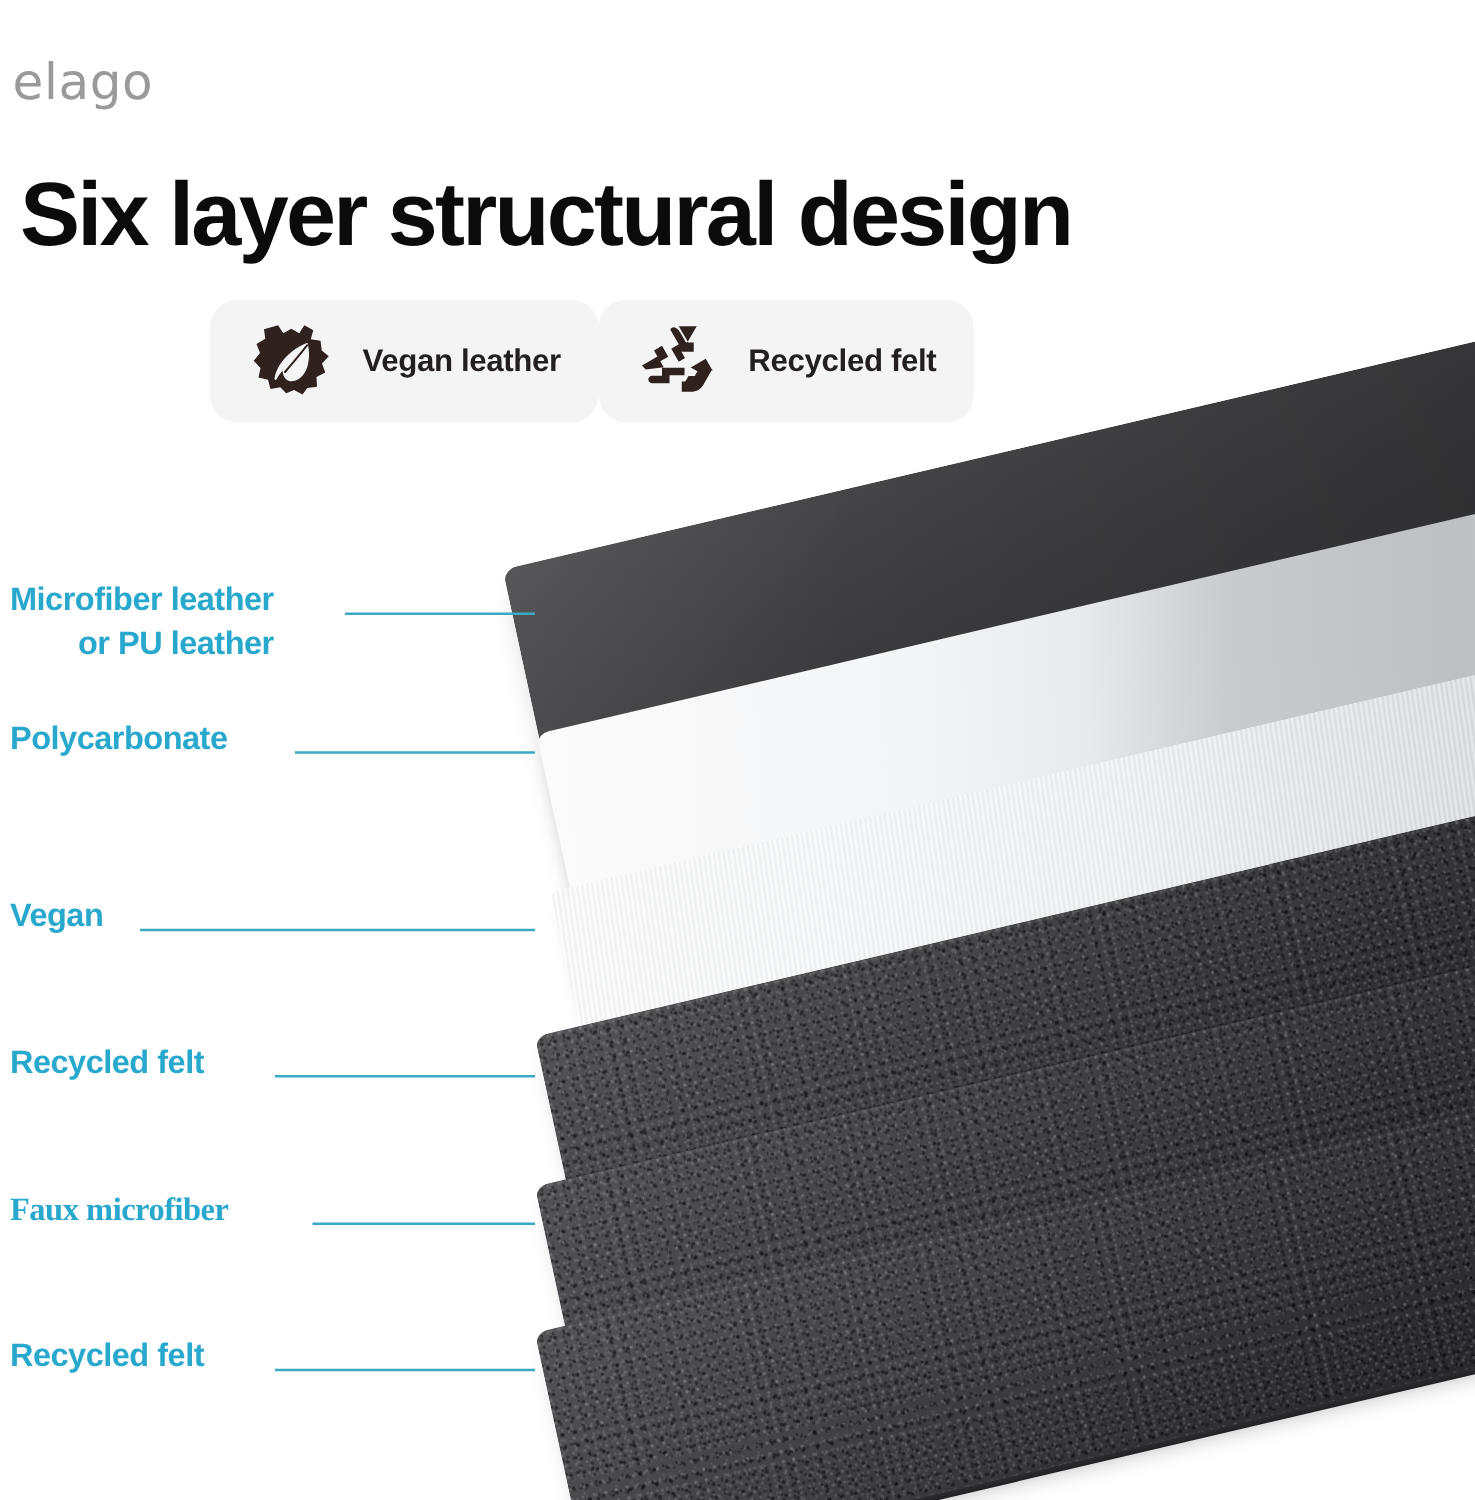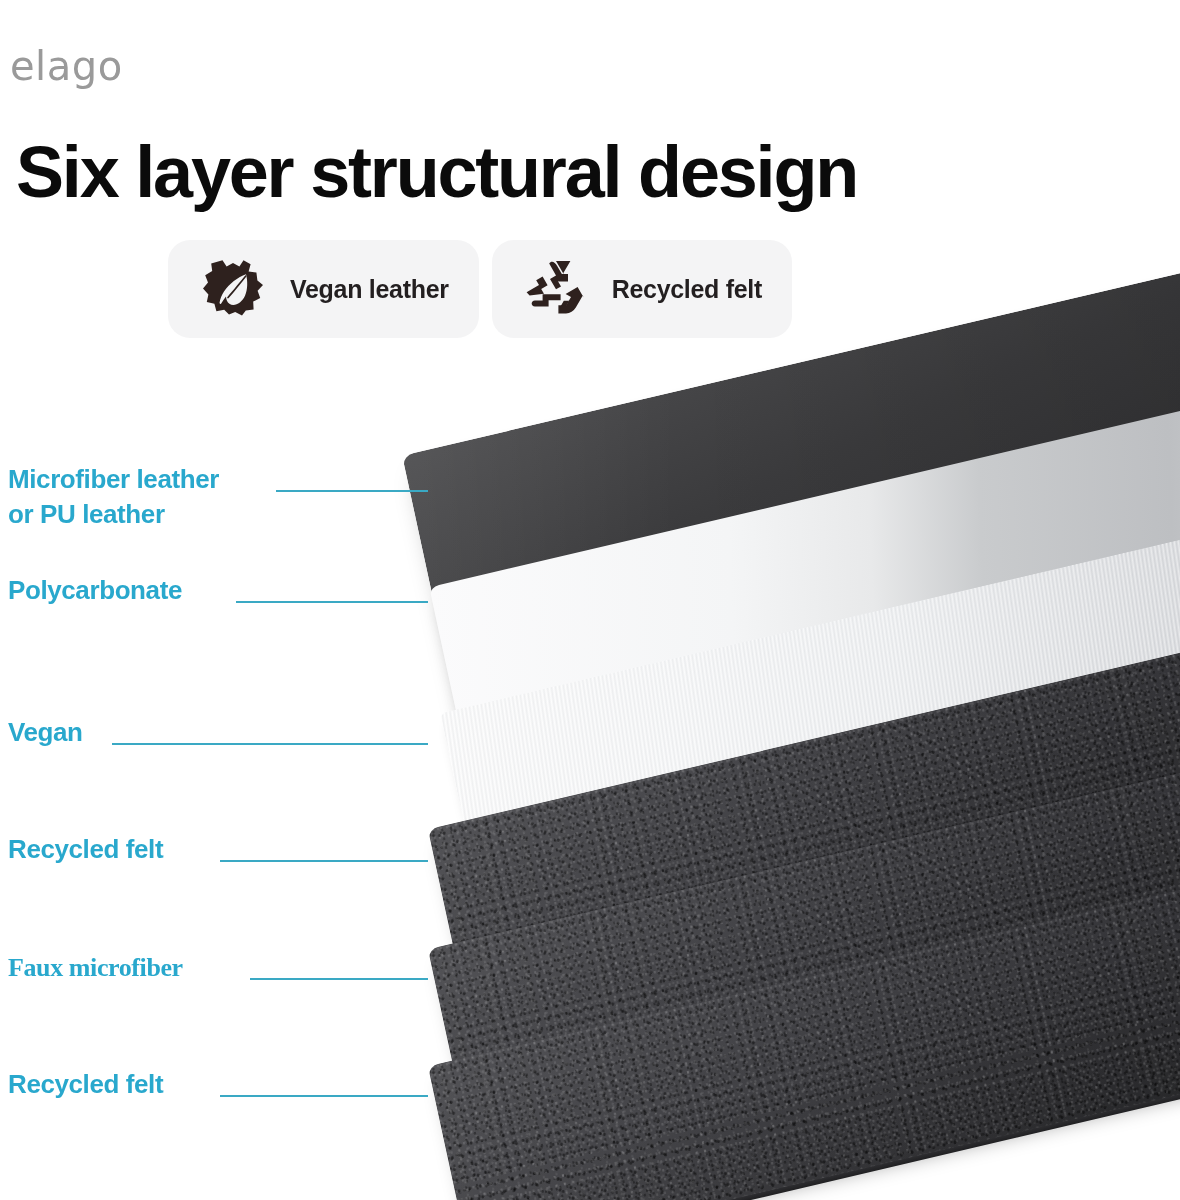--- a/index.html
+++ b/index.html
@@ -38,21 +38,20 @@
     letter-spacing:-2.2px;
     white-space:nowrap;
     font-family:Liberation Sans, sans-serif;
   }
 
   
   #badges {
     position:absolute;
     left:168px; top:240px;
     display:flex;
-    gap:13px;
     z-index:40;
   }
   .badge {
     height:98px;
     background:#f4f4f5;
     border-radius:22px;
     display:flex;
     align-items:center;
     padding:0 30px 0 34px;
     gap:26px;
@@ -66,20 +65,21 @@
   }
   .badge-icon { flex:0 0 auto; display:block; }
 
   
   .callout {
     position:absolute;
     left:8px;
     display:flex;
     align-items:flex-start;
     z-index:30;
+    text-align:right;
   }
   .callout-text {
     color:#29a8cd;
     font-weight:bold;
     font-size:26px;
     line-height:35px;
     letter-spacing:-0.4px;
     white-space:pre-line;
   }
   .callout-line {

